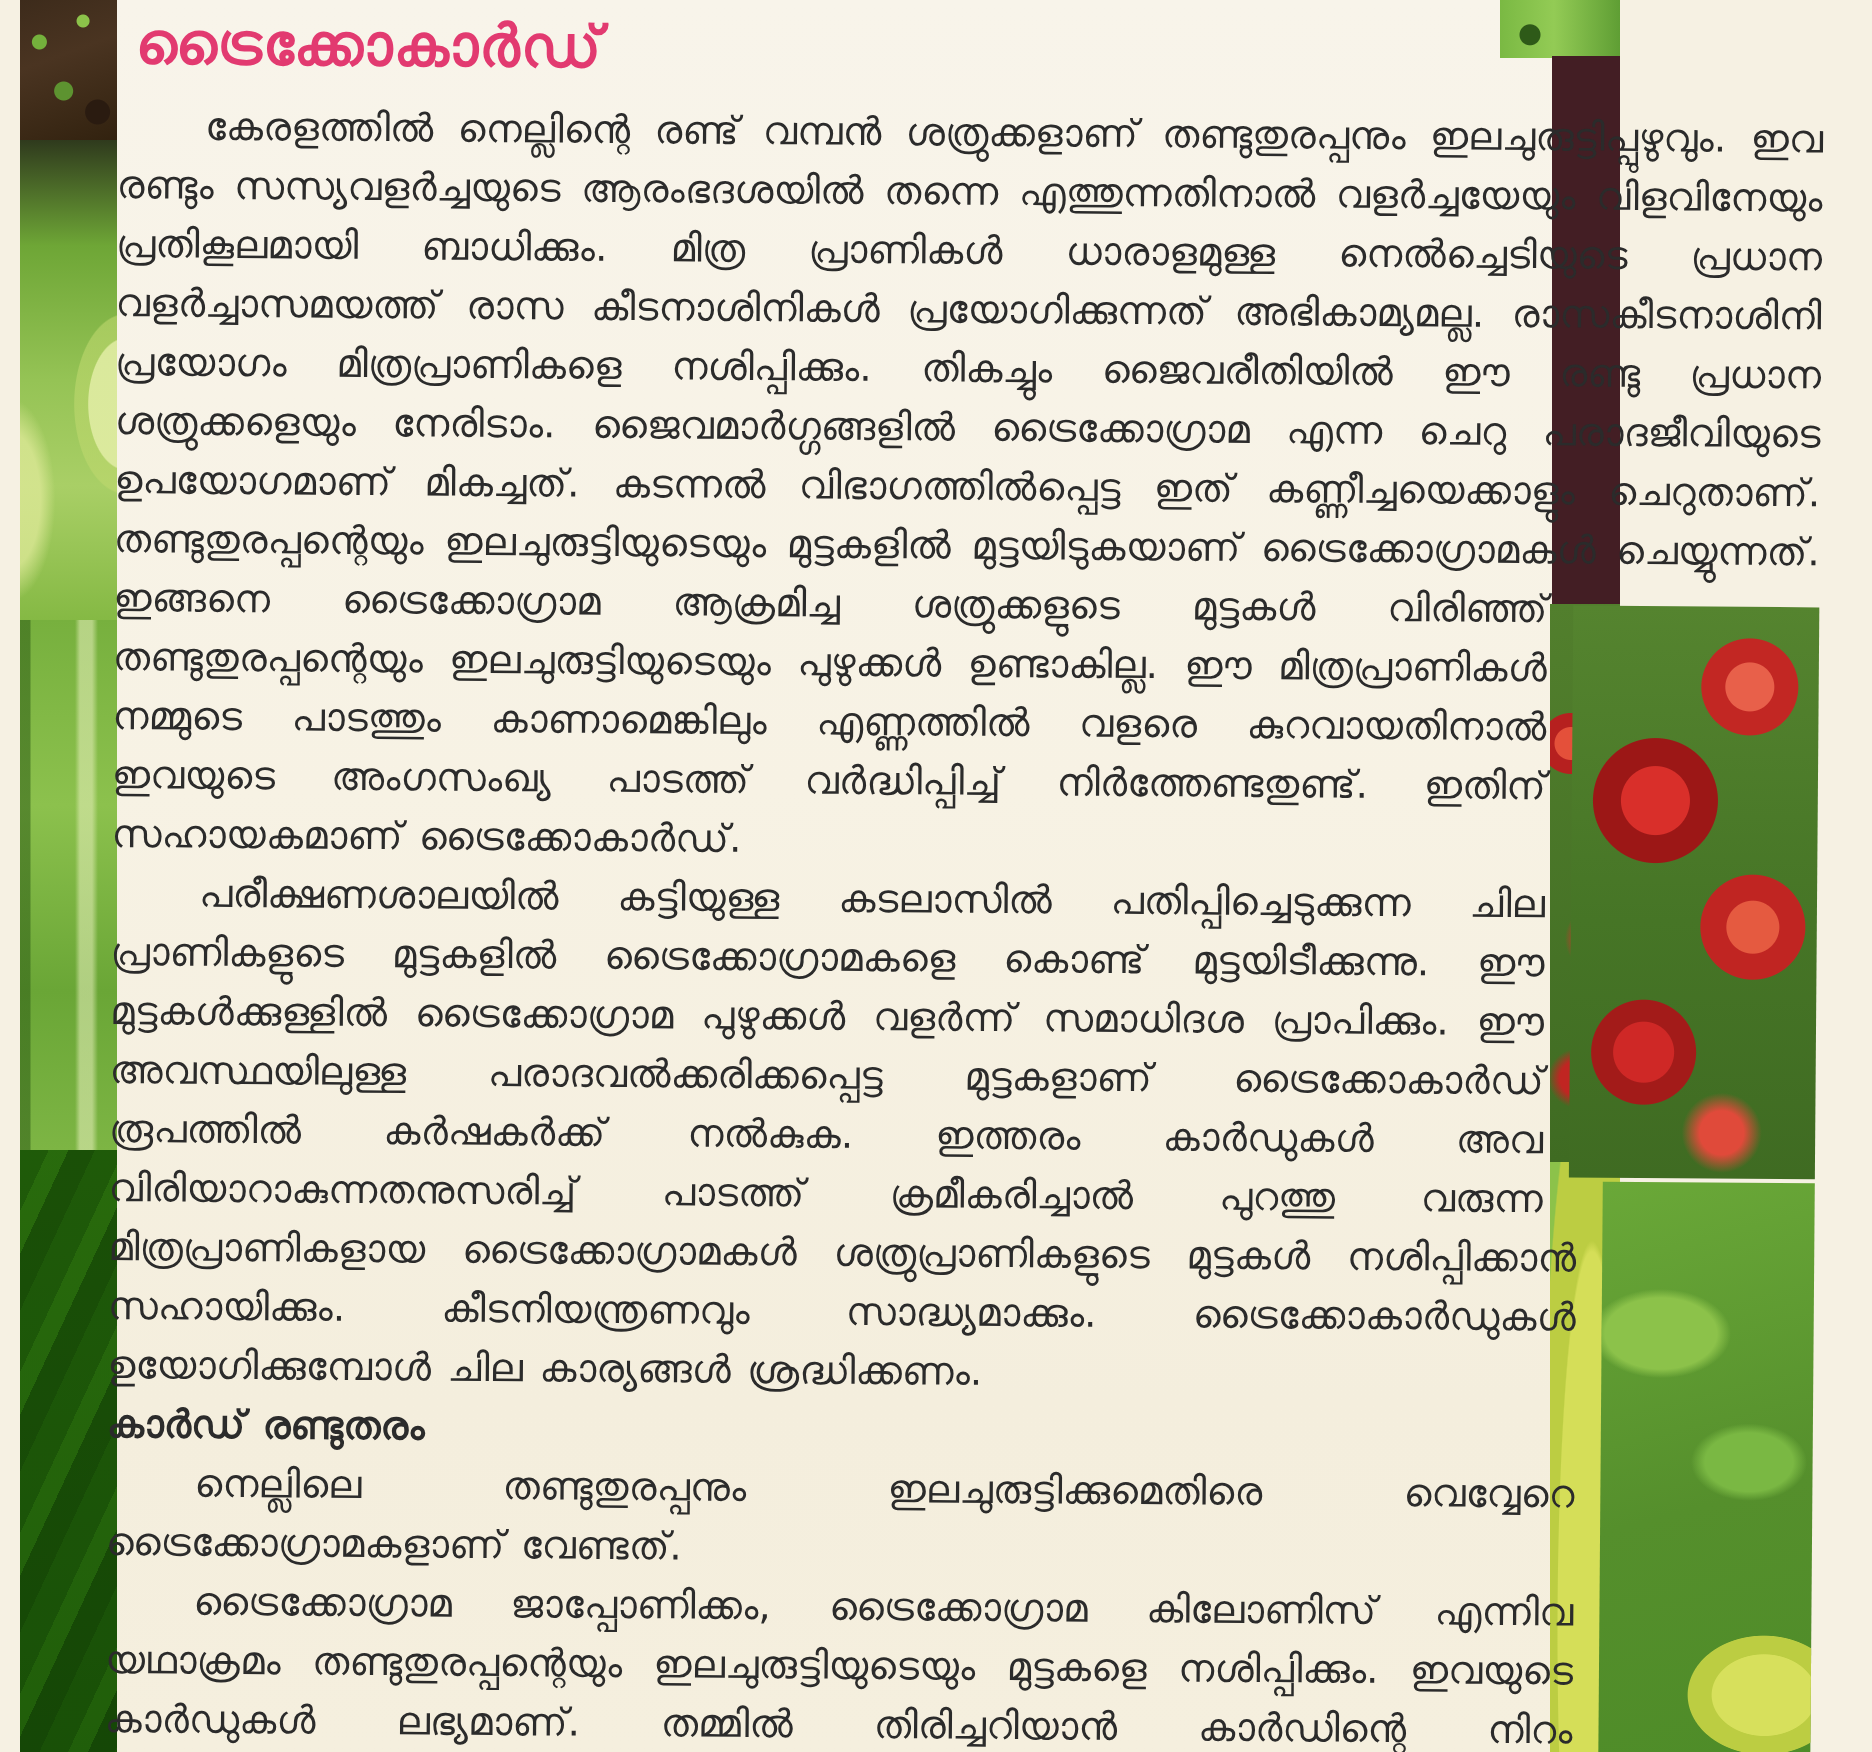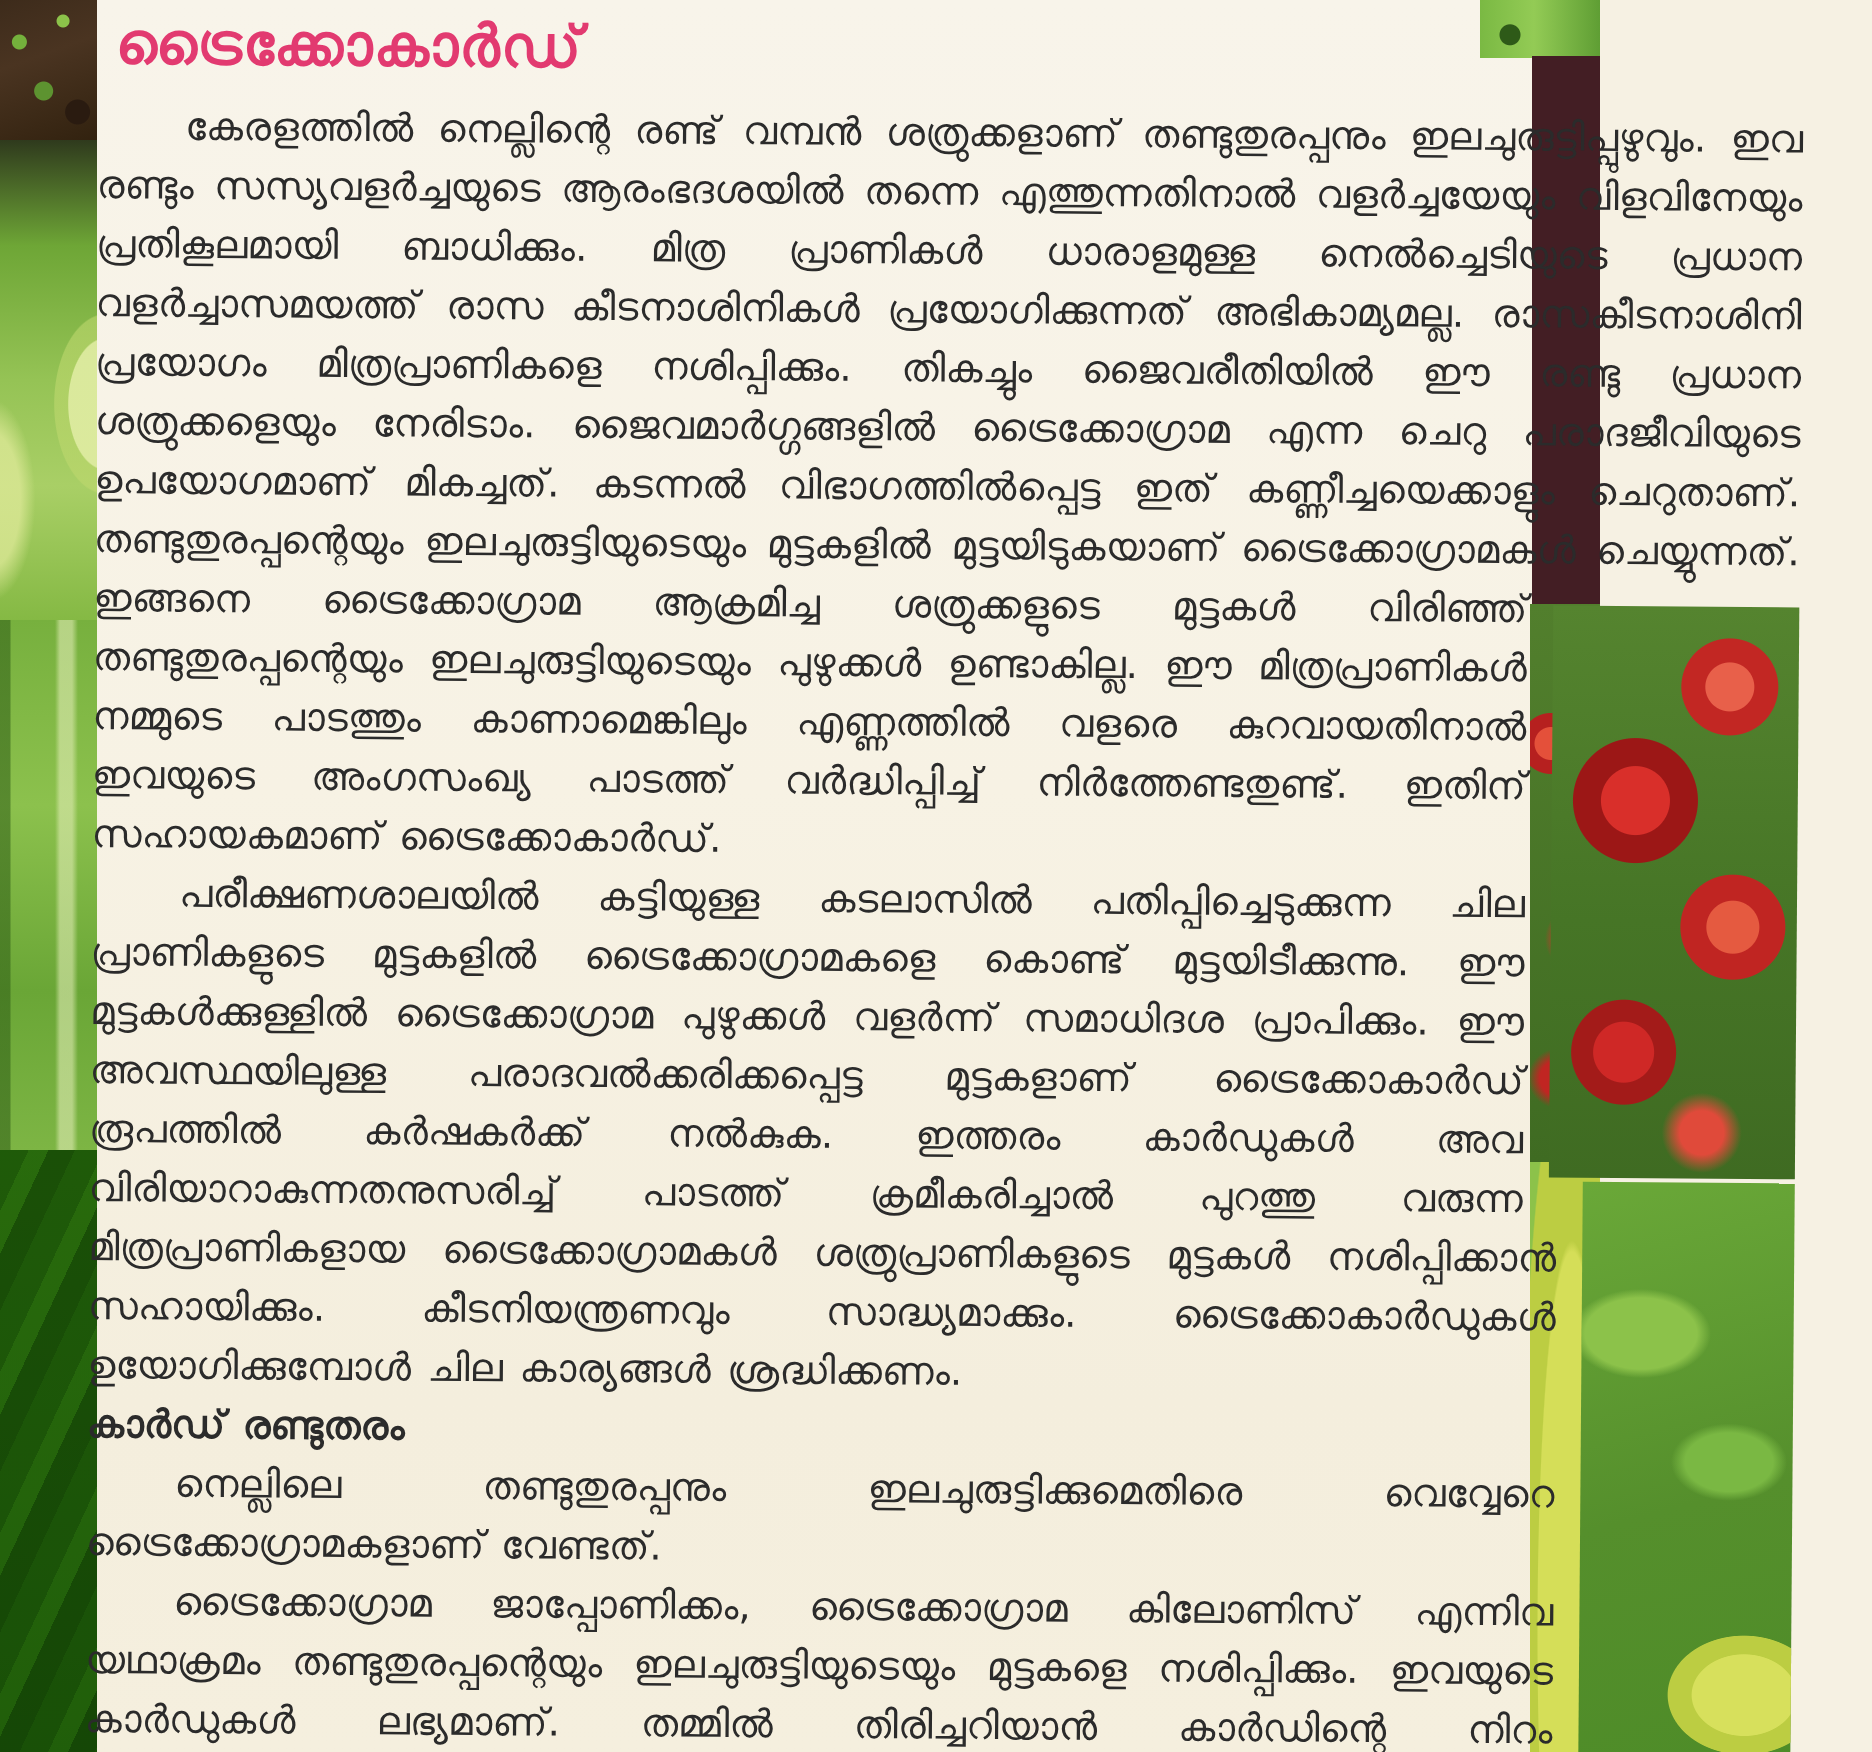--- a/index.html
+++ b/index.html
@@ -9,20 +9,21 @@
     height: 1752px;
     overflow: hidden;
     background: #f6f1e3;
     font-family: "DejaVu Sans", "Liberation Sans", sans-serif;
   }
   .scan-root {
     position: relative;
     width: 1600px;
     height: 1752px;
     background: linear-gradient(180deg, #f8f4ea 0%, #f7f2e4 45%, #f4eedd 80%, #f5efde 100%);
+    margin-left: 20px;
   }
 
   
   .photo { position: absolute; }
 
   .left-strip {
     left: 0; top: 0; width: 97px; height: 1752px;
     display: flex; flex-direction: column;
   }
   .seg { width: 100%; }

